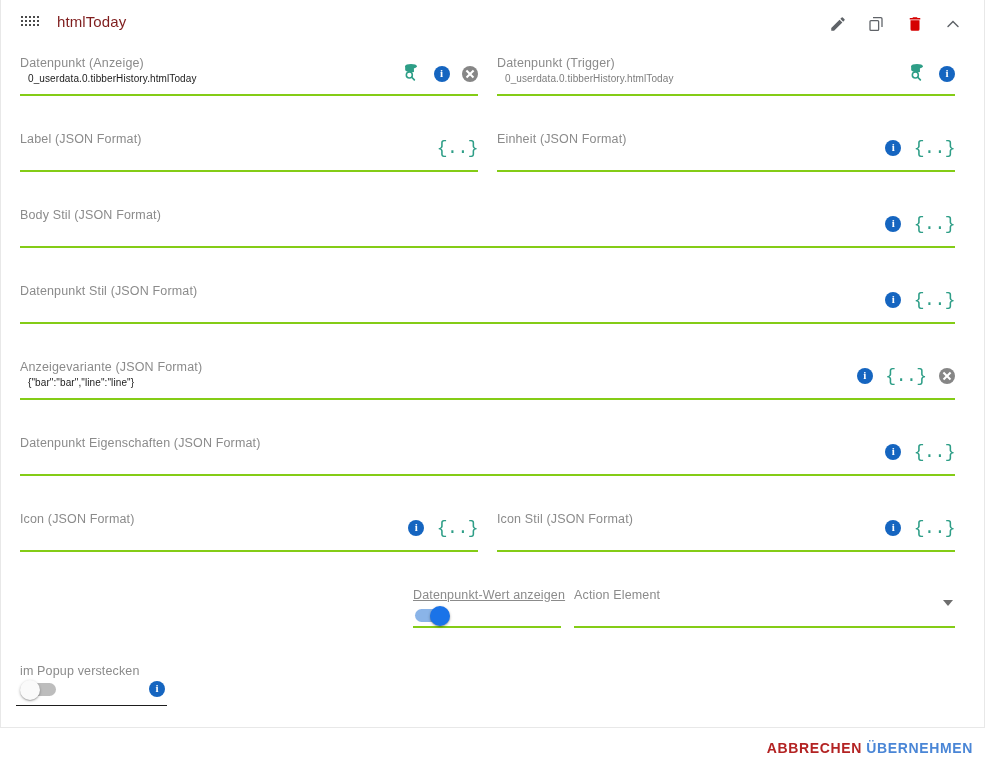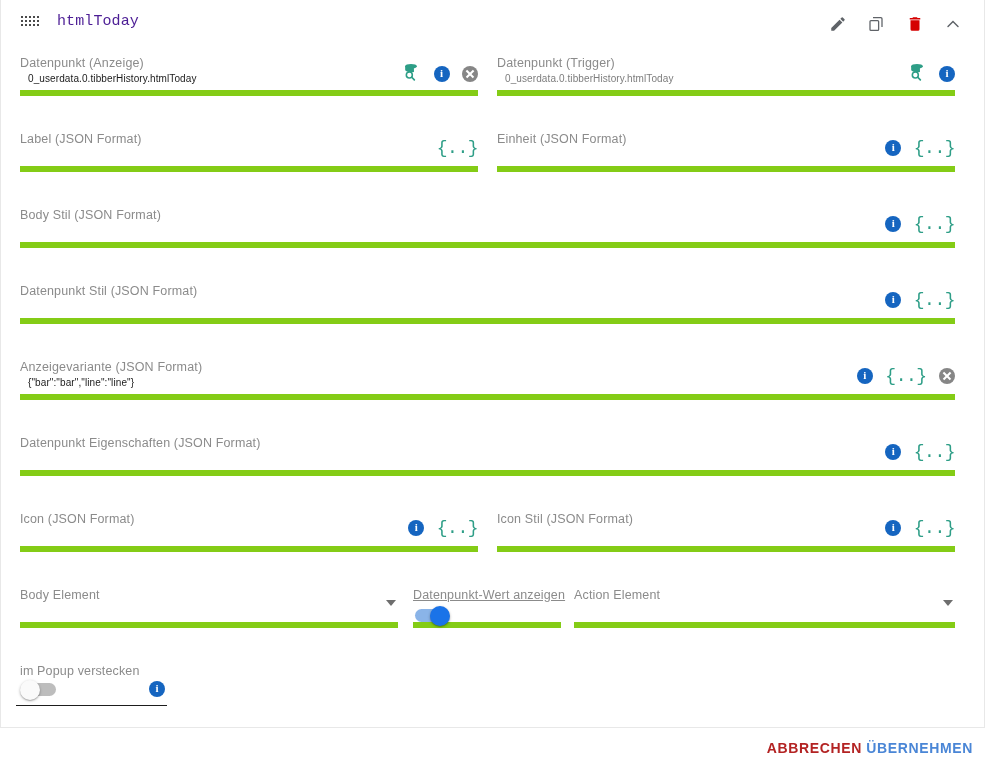--- a/index.html
+++ b/index.html
@@ -25,33 +25,33 @@
   }
   .drag-handle{
     position:absolute;left:20px;top:16px;width:20px;height:12px;
     cursor:move;
   }
   .drag-handle i{
     position:absolute;width:2px;height:2px;background:#4a4a4a;border-radius:0;
   }
   .hdr-title{
     position:absolute;left:56px;top:13px;
-    font-size:15px;color:#4c1d95;letter-spacing:.1px;font-family:Liberation Mono, monospace;
+    font-size:15px;color:#7f1d1d;letter-spacing:.1px;
   }
   .hdr-actions{position:absolute;right:14px;top:10px;height:28px;}
   .icon-btn{
     position:relative;display:inline-block;width:34px;height:28px;
     vertical-align:top;cursor:pointer;
   }
   .icon-btn svg{position:absolute;left:50%;top:50%;transform:translate(-50%,-50%);}
   
   .row{position:absolute;box-sizing:border-box;}
   .fld{
     position:absolute;box-sizing:border-box;
-    border-bottom:6px solid #84cc16;
+    border-bottom:2px solid #84cc16;
     height:100%;
   }
   .fld.focused{border-bottom:1px solid #1d1d1d;}
   .fld-label{
     position:absolute;left:0;top:0;
     font-size:12.5px;color:#8b8b8b;letter-spacing:.15px;
     white-space:nowrap;
   }
   .fld-value{
     position:absolute;left:8px;top:17px;
@@ -287,25 +287,20 @@
       <div class="fld-label">Icon Stil (JSON Format)</div>
       <div class="fld-value"></div>
       <div class="fld-icons">
         <span class="ic-info"></span>
         <span class="ic-json">{..}</span>
       </div>
     </div>
   </div>
 
   <div class="row" style="left:0;top:588px;width:985px;height:40px;">
-    <div class="fld" style="left:19px;width:378px;">
-      <div class="fld-label">Body Element</div>
-      <div class="fld-value"></div>
-      <span class="sel-arrow"></span>
-    </div>
 
     <div class="fld" style="left:412px;width:148px;">
       <div class="fld-label" style="left:0px;text-decoration:underline;">Datenpunkt-Wert anzeigen</div>
       <div class="toggle on" style="left:0px;top:16px;">
         <span class="track"></span>
         <span class="knob"></span>
       </div>
     </div>
 
     <div class="fld" style="left:573px;width:381px;">

